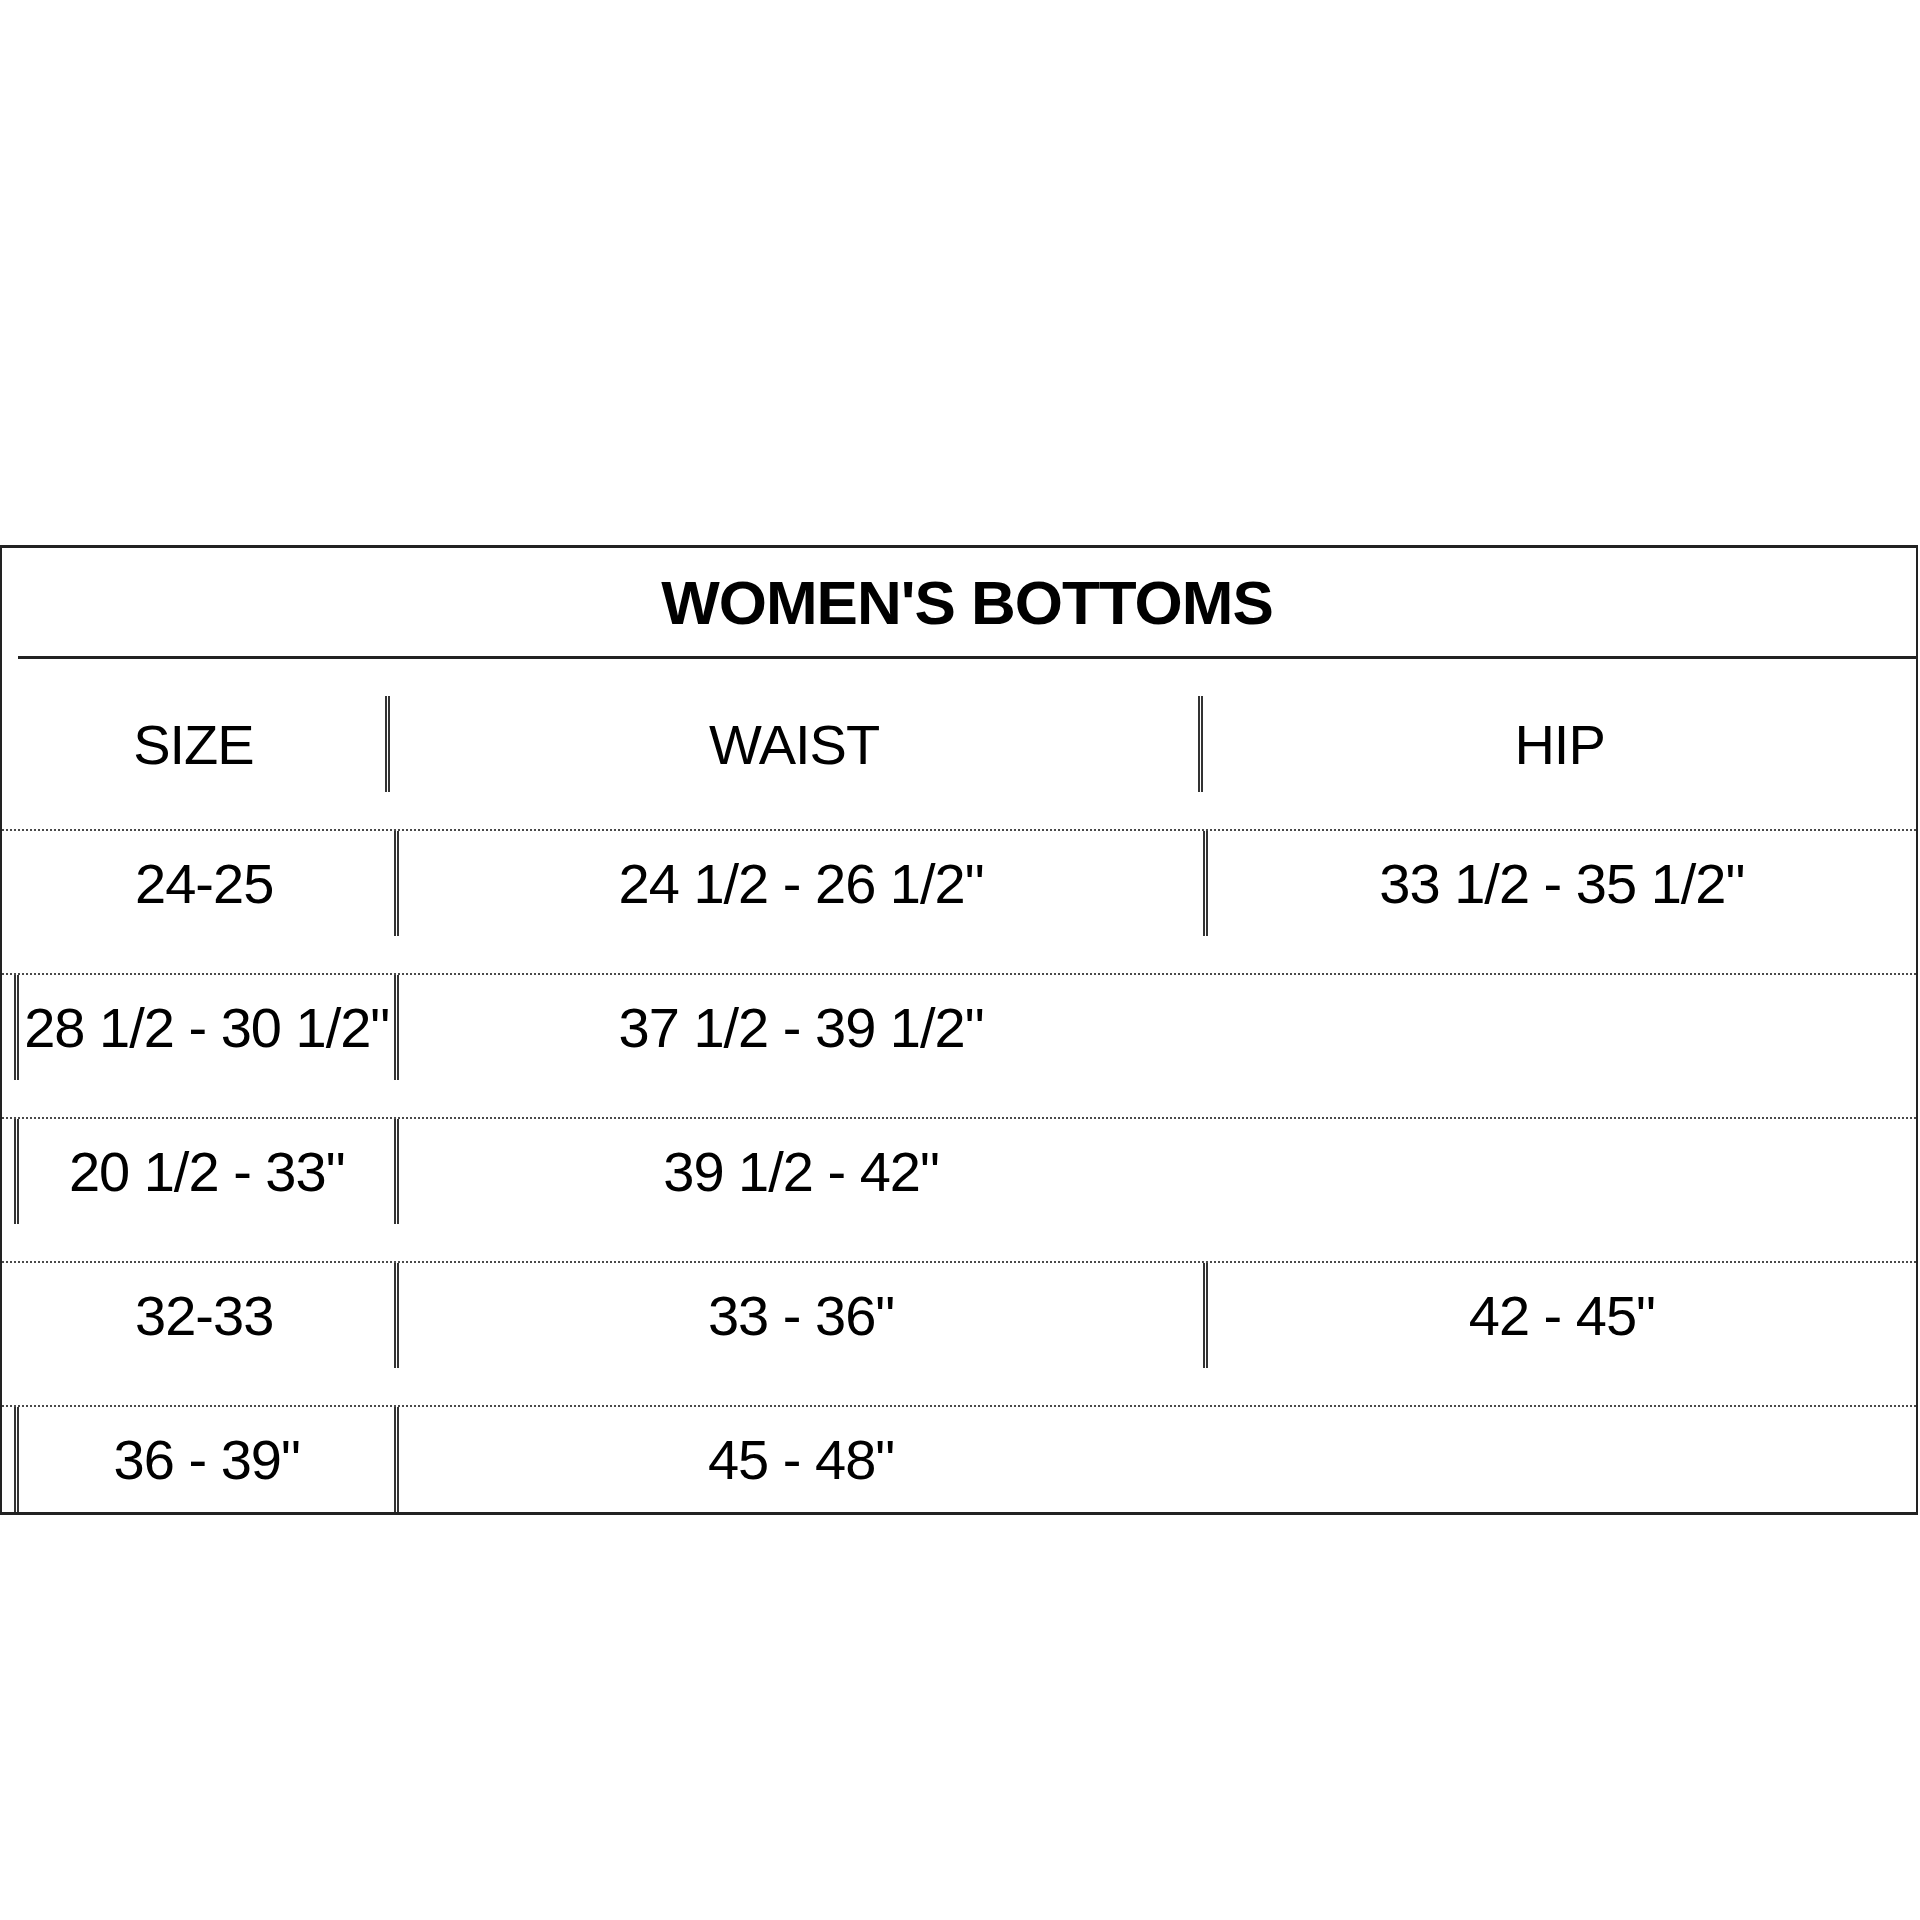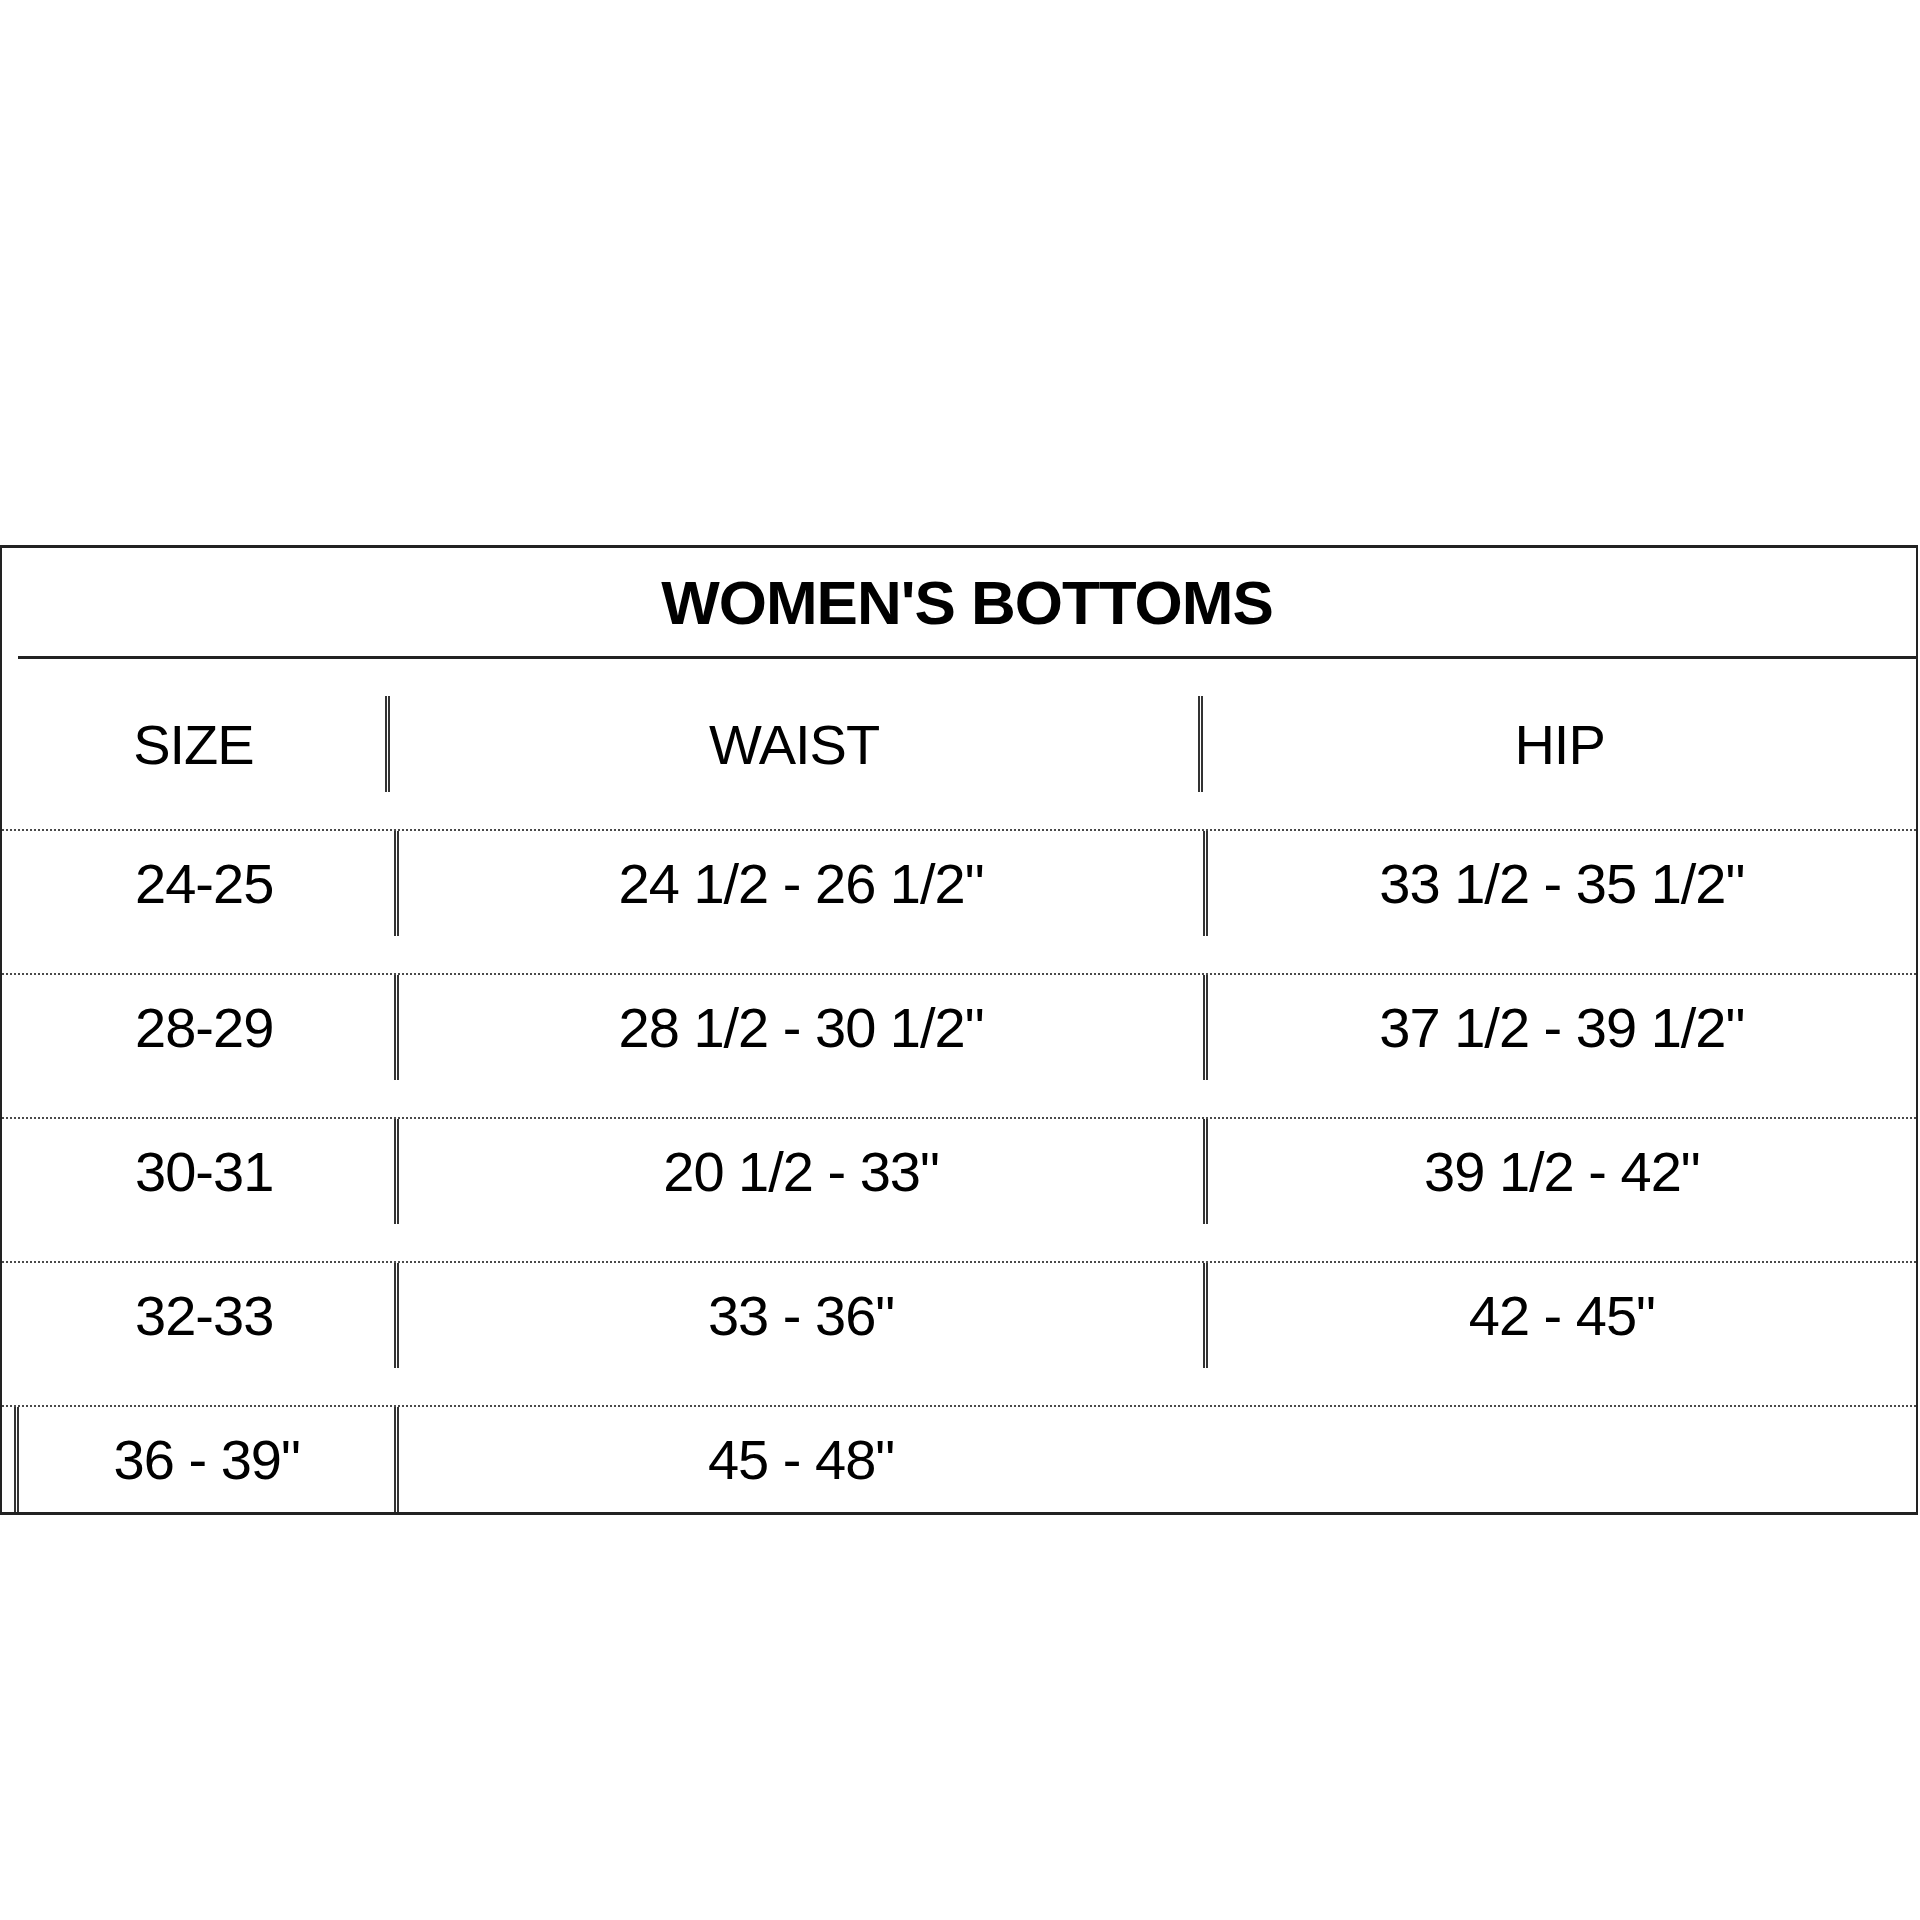--- a/index.html
+++ b/index.html
@@ -85,27 +85,25 @@
     </div>
 
     <div class="grid-row data-row">
       <div class="cell col-left">24-25</div>
       <div class="cell col-mid">24 1/2 - 26 1/2"</div>
       <div class="cell col-right">33 1/2 - 35 1/2"</div>
     </div>
 
 
     <div class="grid-row data-row">
-      <div class="cell col-left">28-29</div>
       <div class="cell col-mid">28 1/2 - 30 1/2"</div>
       <div class="cell col-right">37 1/2 - 39 1/2"</div>
     </div>
 
     <div class="grid-row data-row">
-      <div class="cell col-left">30-31</div>
       <div class="cell col-mid">20 1/2 - 33"</div>
       <div class="cell col-right">39 1/2 - 42"</div>
     </div>
 
     <div class="grid-row data-row">
       <div class="cell col-left">32-33</div>
       <div class="cell col-mid">33 - 36"</div>
       <div class="cell col-right">42 - 45"</div>
     </div>
 

